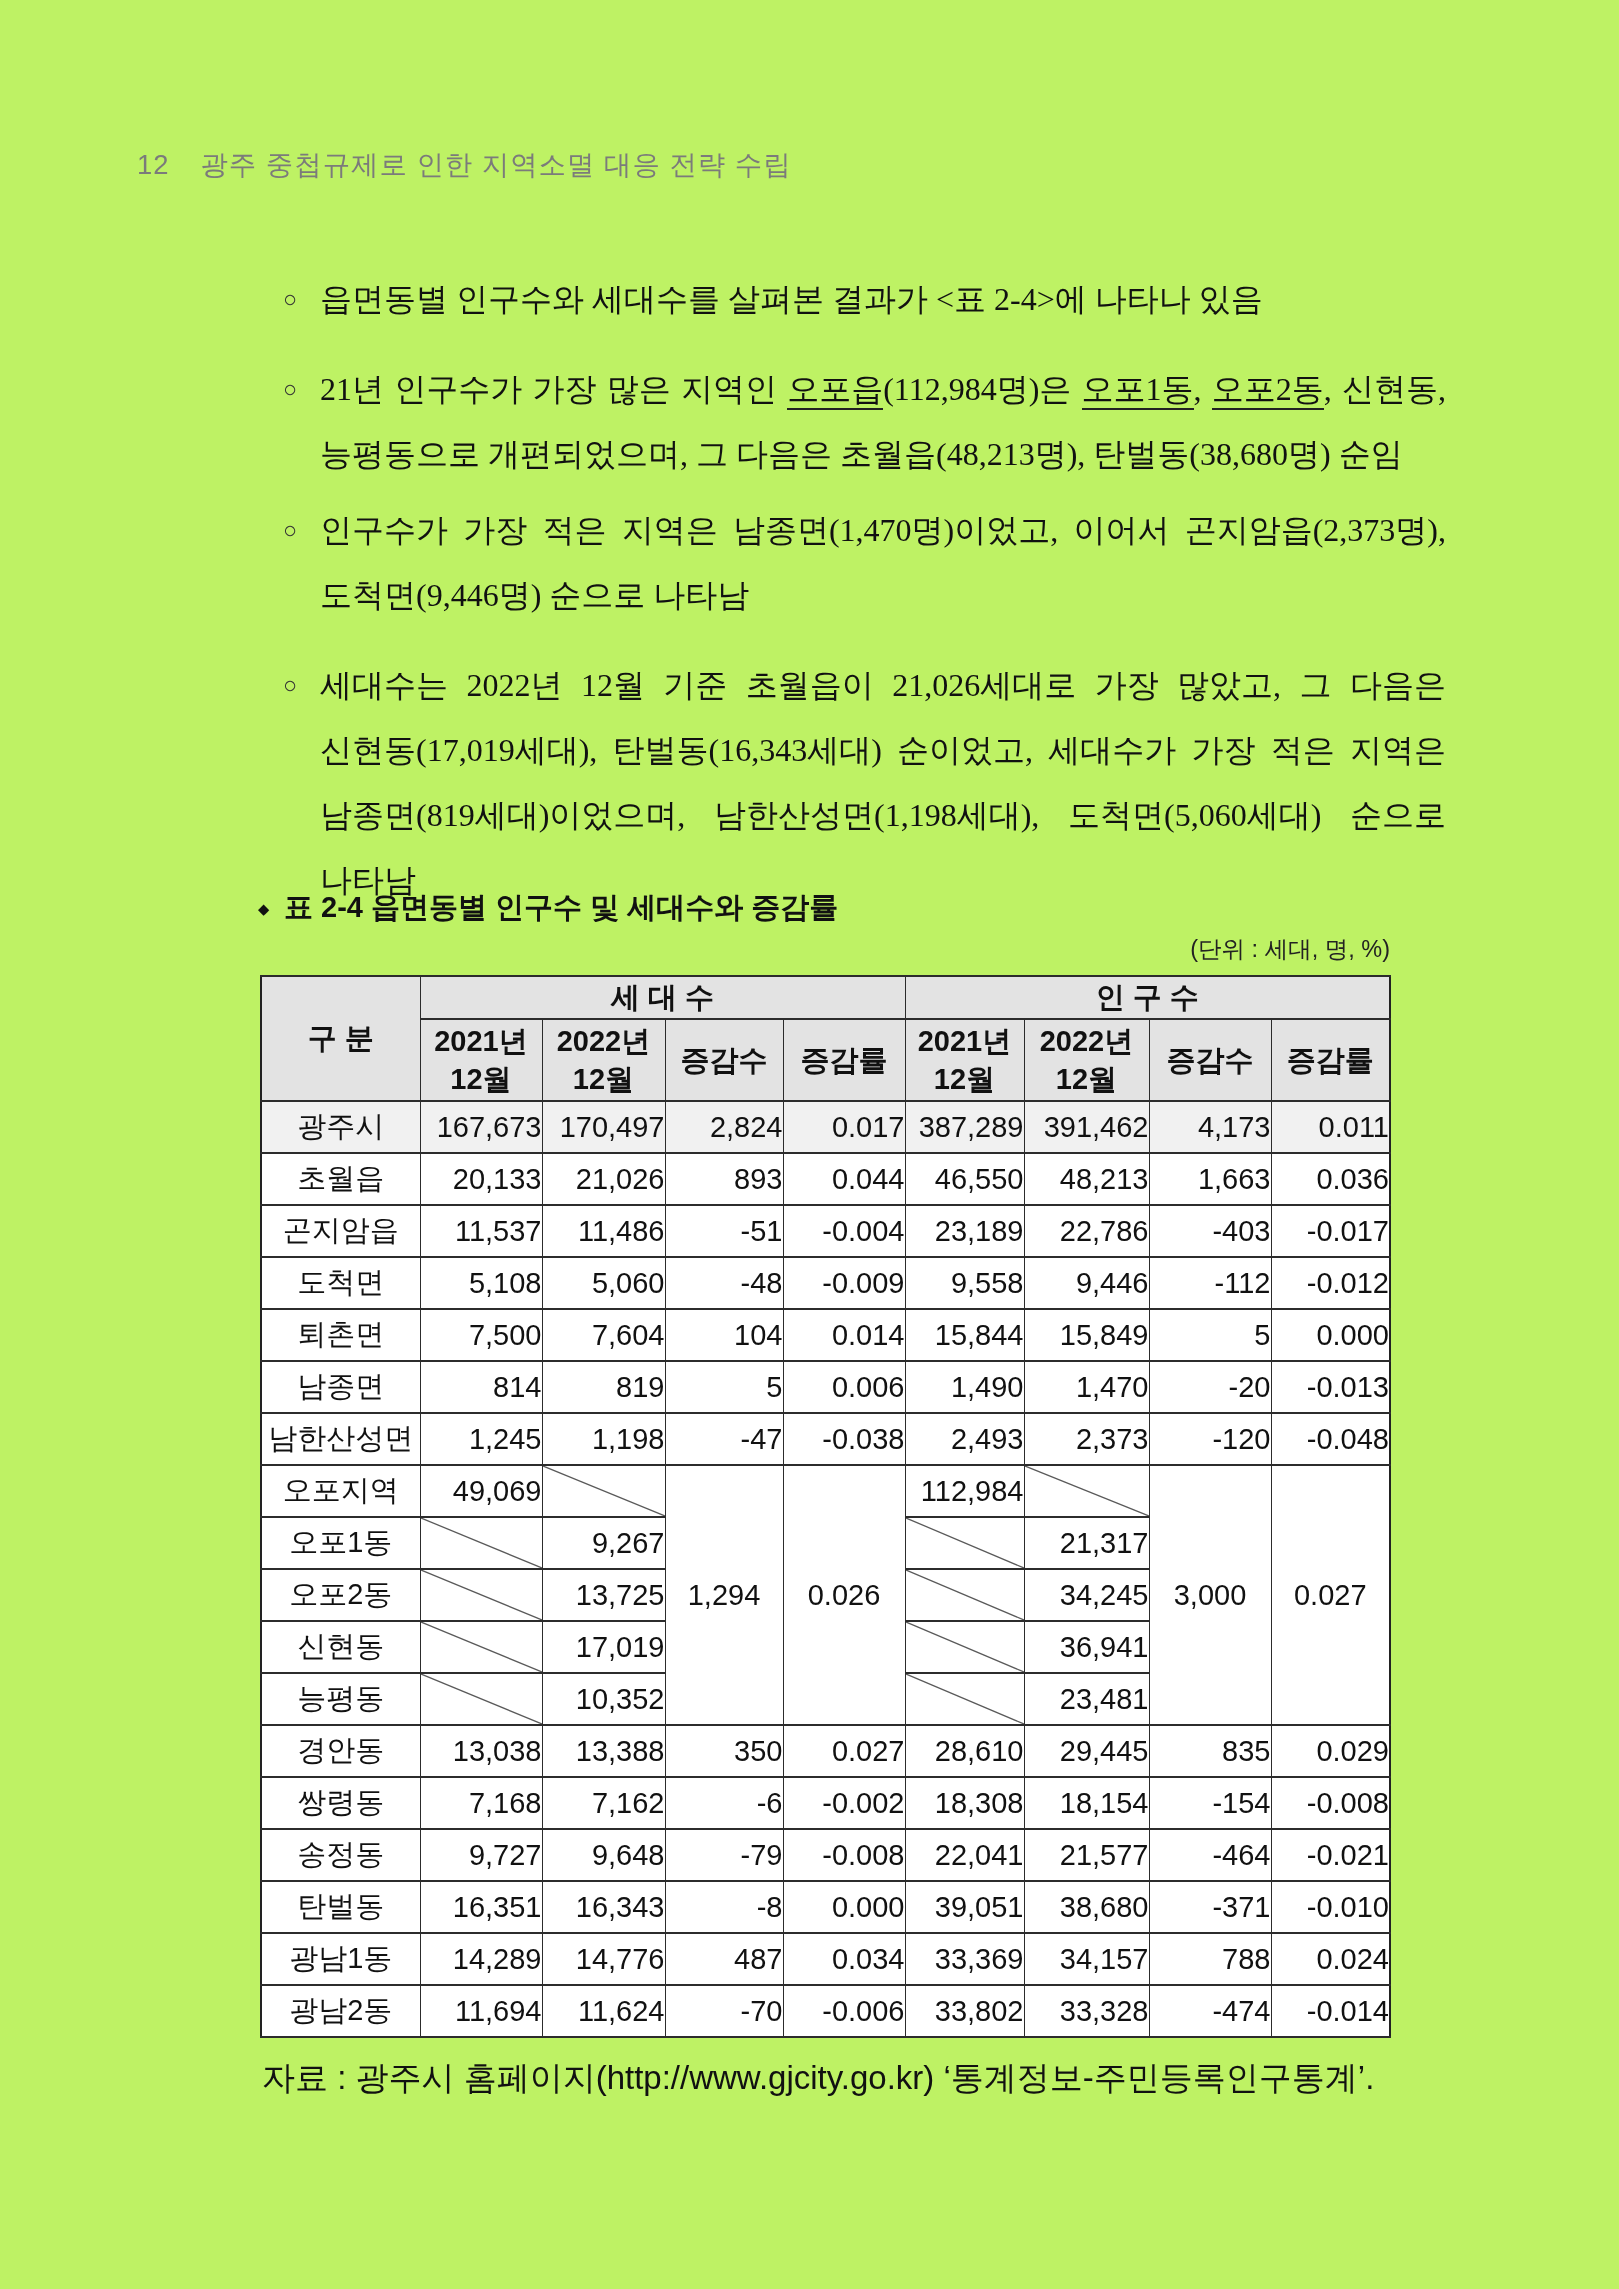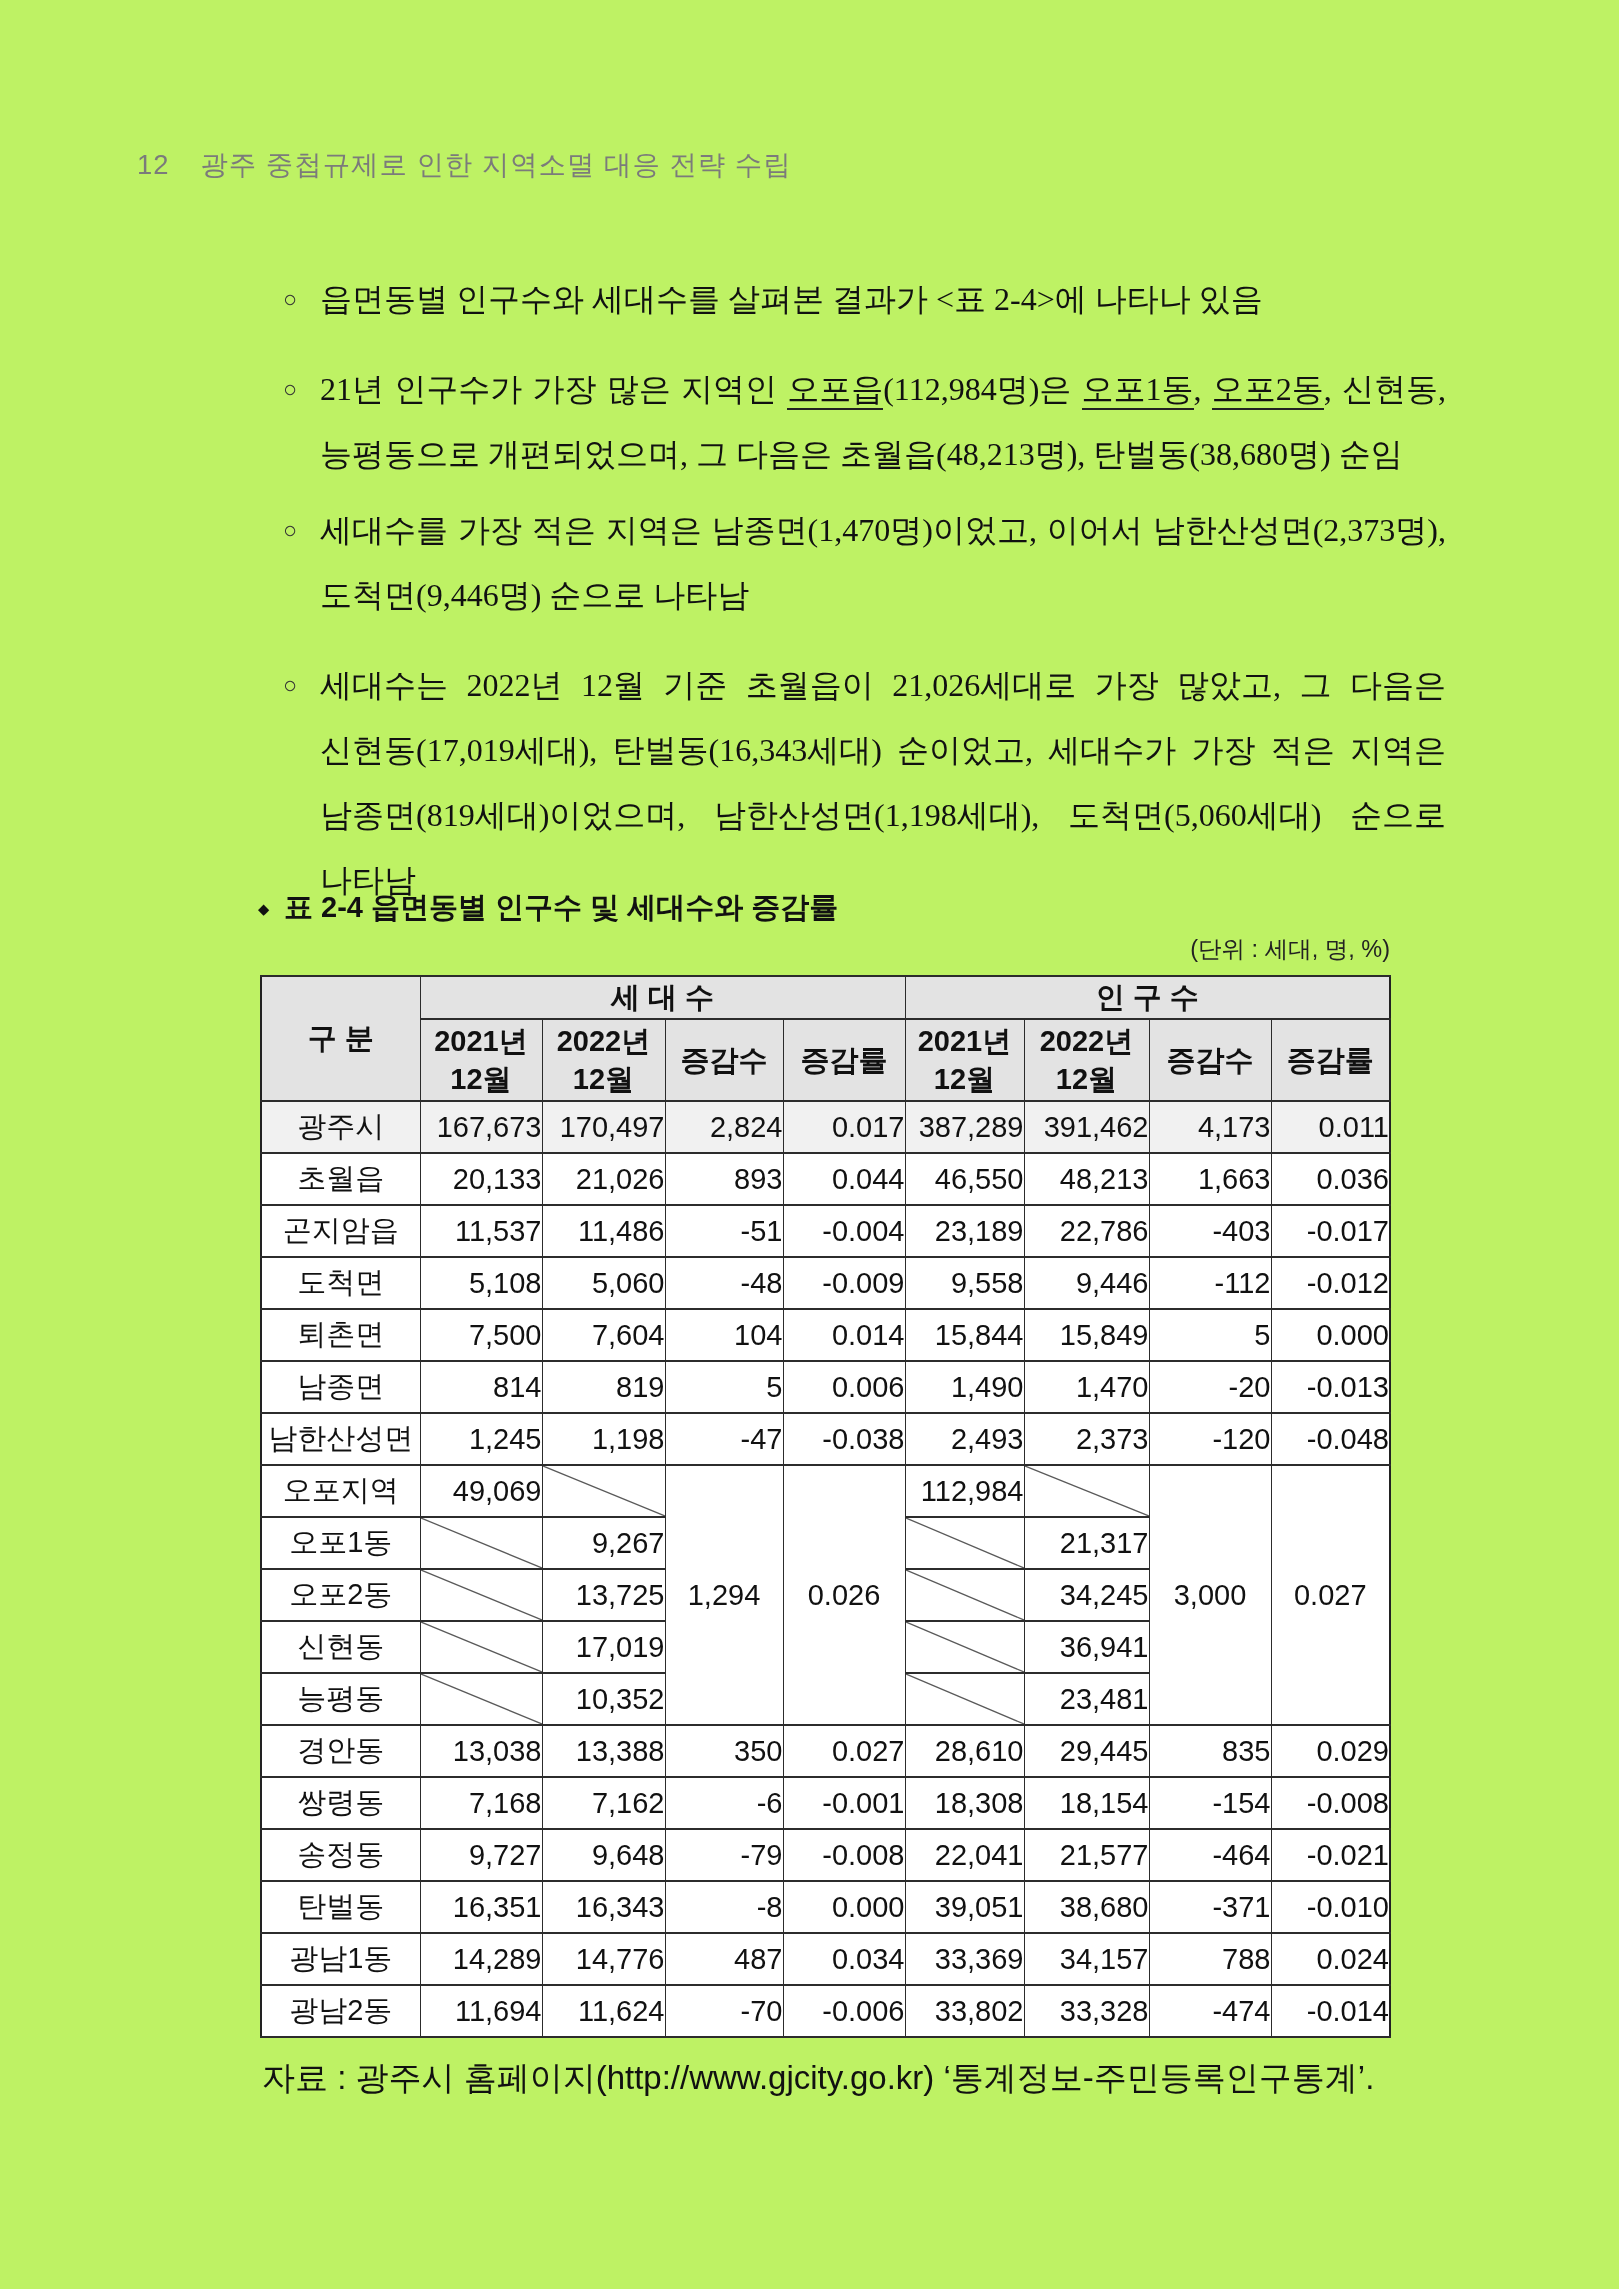--- a/index.html
+++ b/index.html
@@ -84,21 +84,21 @@
       <div class="bullet">
         <span class="marker">○</span>
         <span class="btext"><span>읍면동별 인구수와 세대수를 살펴본 결과가 &lt;표 2-4&gt;에 나타나 있음</span></span>
       </div>
       <div class="bullet">
         <span class="marker">○</span>
         <span class="btext"><span>21년 인구수가 가장 많은 지역인 </span><span class="u">오포읍</span><span>(112,984명)은 </span><span class="u">오포1동</span><span>, </span><span class="u">오포2동</span><span>, 신현동, 능평동으로 개편되었으며, 그 다음은 초월읍(48,213명), 탄벌동(38,680명) 순임</span></span>
       </div>
       <div class="bullet">
         <span class="marker">○</span>
-        <span class="btext"><span>세대수를 가장 적은 지역은 남종면(1,470명)이었고, 이어서 남한산성면(2,373명), 도척면(9,446명) 순으로 나타남</span></span>
+        <span class="btext"><span>인구수가 가장 적은 지역은 남종면(1,470명)이었고, 이어서 곤지암읍(2,373명), 도척면(9,446명) 순으로 나타남</span></span>
       </div>
       <div class="bullet">
         <span class="marker">○</span>
         <span class="btext"><span>세대수는 2022년 12월 기준 초월읍이 21,026세대로 가장 많았고, 그 다음은 신현동(17,019세대), 탄벌동(16,343세대) 순이었고, 세대수가 가장 적은 지역은 남종면(819세대)이었으며, 남한산성면(1,198세대), 도척면(5,060세대) 순으로 나타남</span></span>
       </div>
     </div>
 
   <div class="table-title">
     <span class="diamond">◆</span>
     <span>표 2-4 읍면동별 인구수 및 세대수와 증감률</span>
@@ -305,21 +305,21 @@
           <td class="num">28,610</td>
           <td class="num">29,445</td>
           <td class="num">835</td>
           <td class="num">0.029</td>
         </tr>
         <tr>
           <td class="label">쌍령동</td>
           <td class="num">7,168</td>
           <td class="num">7,162</td>
           <td class="num">-6</td>
-          <td class="num">-0.001</td>
+          <td class="num">-0.002</td>
           <td class="num">18,308</td>
           <td class="num">18,154</td>
           <td class="num">-154</td>
           <td class="num">-0.008</td>
         </tr>
         <tr>
           <td class="label">송정동</td>
           <td class="num">9,727</td>
           <td class="num">9,648</td>
           <td class="num">-79</td>

